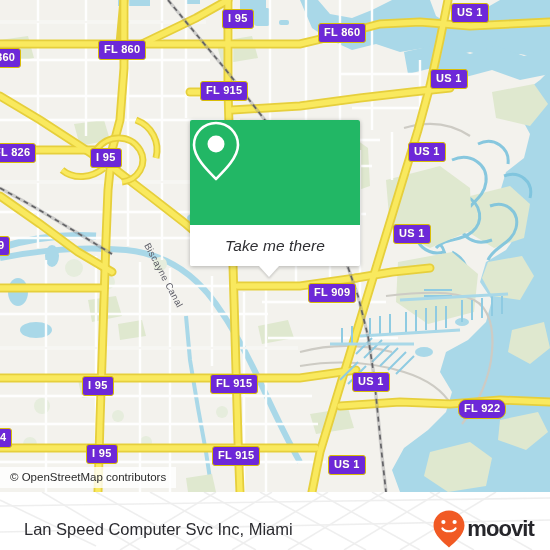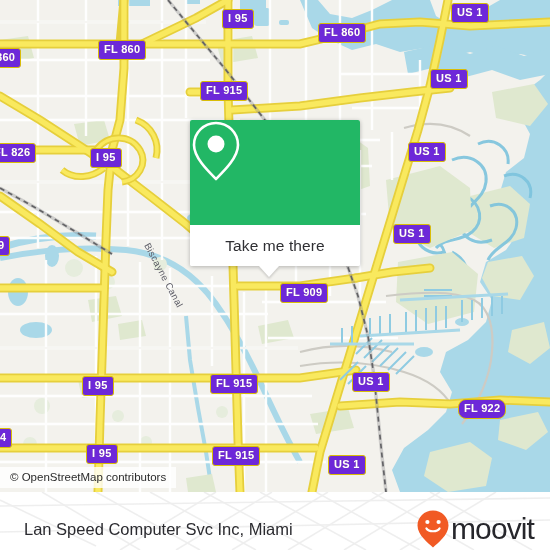--- a/index.html
+++ b/index.html
@@ -47,21 +47,21 @@
     background:rgba(255,255,255,.80);
     color:#2b2b2b;
     font-size:11.5px;
     padding:4px 10px 5px 10px;
     box-sizing:border-box;
     white-space:nowrap;
     text-align:center;
   }
 
   
-  #popup{position:absolute;left:190px;top:120px;width:158px;}
+  #popup{position:absolute;left:190px;top:120px;width:158px;font-style:italic;}
   #popup-card{
     width:170px;
     border-radius:2px;
     overflow:hidden;
     box-shadow:0 1px 4px rgba(0,0,0,.28);
     background:#ffffff;
   }
   #popup-top{
     background:#22b765;
     height:105px;
@@ -96,21 +96,21 @@
   #footer-bg{position:absolute;left:0;top:0;opacity:.30;}
   #footer-title{
     position:absolute;left:24px;top:50%;transform:translateY(-50%);
     font-size:16.5px;color:#2b2b30;white-space:nowrap;
   }
   #brand{
     position:absolute;right:16px;top:50%;transform:translateY(-50%);
     display:flex;align-items:center;gap:1px;
   }
   #brand-word{
-    font-size:30px;color:#26262b;font-weight:normal;letter-spacing:-.9px;
+    font-size:22px;color:#26262b;font-weight:bold;letter-spacing:-.9px;
     line-height:1;
   }
 </style>
 </head>
 <body>
 
 <div id="app">
 
   <div id="map">
 
@@ -360,21 +360,21 @@
         <div class="shield" style="left: 451px; top: 3px;">US 1</div>
         <div class="shield" style="left: 98px; top: 40px;">FL 860</div>
         <div class="shield" style="left: -10px; top: 48px;">860</div>
         <div class="shield" style="left: 430px; top: 69px;">US 1</div>
         <div class="shield" style="left: 200px; top: 81px;">FL 915</div>
         <div class="shield" style="left: -12px; top: 143px;">FL 826</div>
         <div class="shield" style="left: 90px; top: 148px;">I 95</div>
         <div class="shield" style="left: 408px; top: 142px;">US 1</div>
         <div class="shield" style="left: 393px; top: 224px;">US 1</div>
         <div class="shield" style="left: -8px; top: 236px;">9</div>
-        <div class="shield" style="left: 280px; top: 283px;">FL 909</div>
+        <div class="shield" style="left: 308px; top: 283px;">FL 909</div>
         <div class="shield" style="left: 82px; top: 376px;">I 95</div>
         <div class="shield" style="left: 210px; top: 374px;">FL 915</div>
         <div class="shield" style="left: 352px; top: 372px;">US 1</div>
         <div class="shield" style="left: 458px; top: 399px; border-radius: 8px;">FL 922</div>
         <div class="shield" style="left: -6px; top: 428px;">4</div>
         <div class="shield" style="left: 86px; top: 444px;">I 95</div>
         <div class="shield" style="left: 212px; top: 446px;">FL 915</div>
         <div class="shield" style="left: 328px; top: 455px;">US 1</div>
       </div>
 

